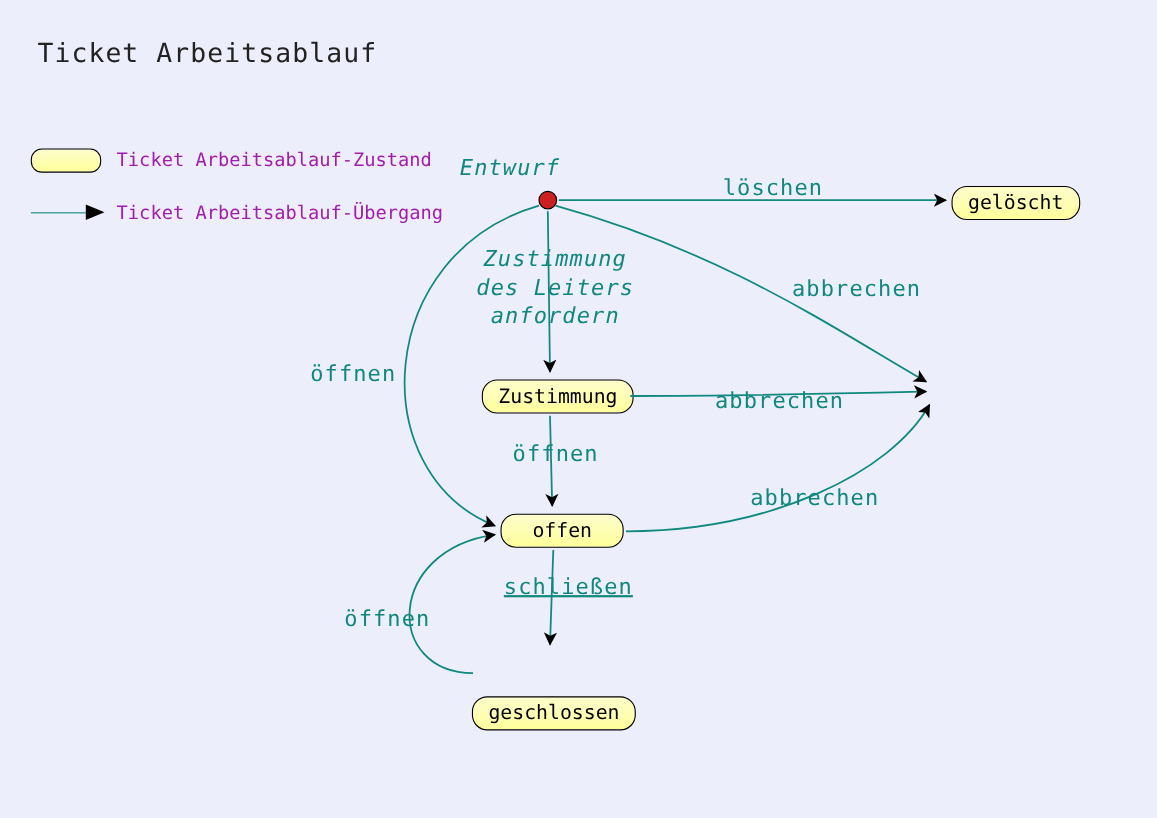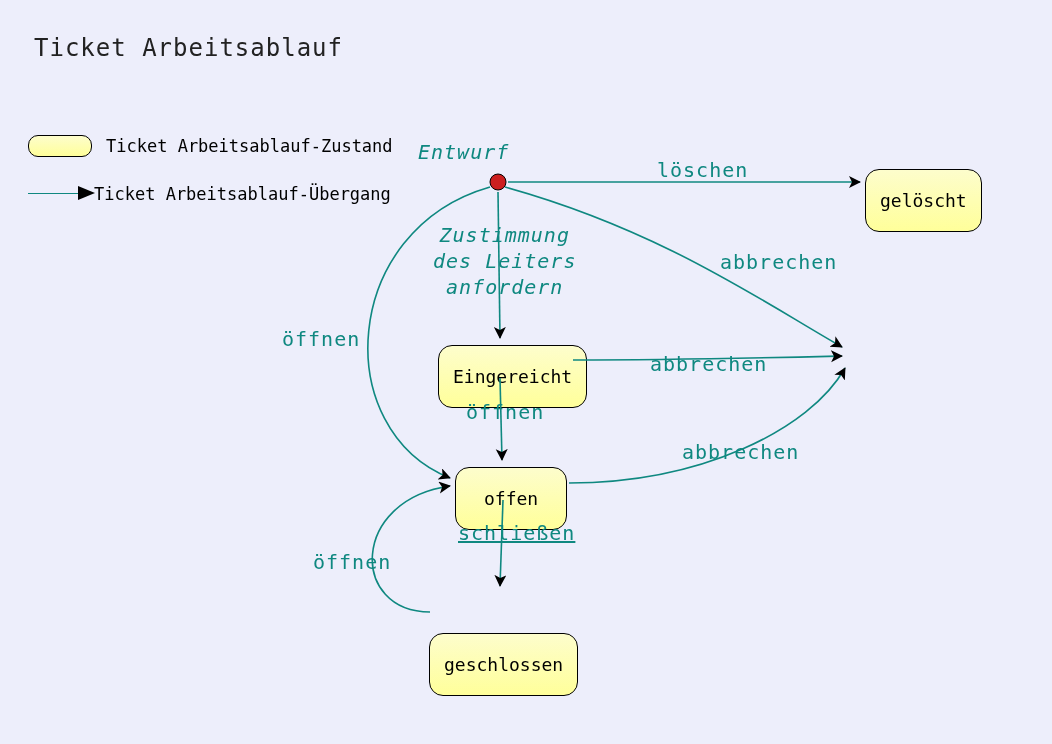--- a/index.html
+++ b/index.html
@@ -17,31 +17,31 @@
     height: 744px;
   }
   .title {
     position: absolute;
     color: #222;
     font-size: 24px;
     letter-spacing: 1px;
   }
   .legend-text {
     position: absolute;
-    color: #000000;
+    color: #a21caf;
     font-size: 17px;
   }
   .state {
     position: absolute;
     border: 1.5px solid #000;
     border-radius: 14px;
     text-align: center;
     color: #000;
     font-size: 18px;
-    padding: 20px 14px;
+    padding: 4px 14px;
     background: linear-gradient(to bottom, #fdfdcc 0%, #ffff9a 100%);
     box-sizing: border-box;
     white-space: nowrap;
   }
   .legend-swatch {
     position: absolute;
     width: 62px;
     height: 20px;
     border: 1.5px solid #000;
     border-radius: 10px;
@@ -75,25 +75,25 @@
 
   <div class="title" style="left:34px; top:34px;">Ticket Arbeitsablauf</div>
 
   <div class="legend-swatch" style="left:28px; top:135px;"></div>
   <div class="legend-text" style="left:106px; top:136px;">Ticket Arbeitsablauf-Zustand</div>
 
   <div class="legend-arrow-line" style="left:28px; top:193px; width:55px;"></div>
   <svg class="overlay">
     <polygon points="95,193 78,186 78,200" fill="#000"></polygon>
   </svg>
-  <div class="legend-text" style="left:94px; top:184px;">Ticket Arbeitsablauf-Übergang</div>
+  <div class="legend-text" style="left:106px; top:184px;">Ticket Arbeitsablauf-Übergang</div>
 
   <div class="label center" style="left:418px; top:140px;">Entwurf</div>
 
-  <div class="state" style="left:438px; top:345px;">Eingereicht</div>
+  <div class="state" style="left:438px; top:345px;">Zustimmung</div>
 
   <div class="state" style="left:455px; top:467px; padding-left:28px; padding-right:28px;">offen</div>
 
   <div class="state" style="left:429px; top:593px;margin-top:40px;">geschlossen</div>
 
   <div class="state" style="left:865px; top:169px;">gelöscht</div>
 
 
   <div class="label" style="left:657px; top:158px;">löschen</div>
 

